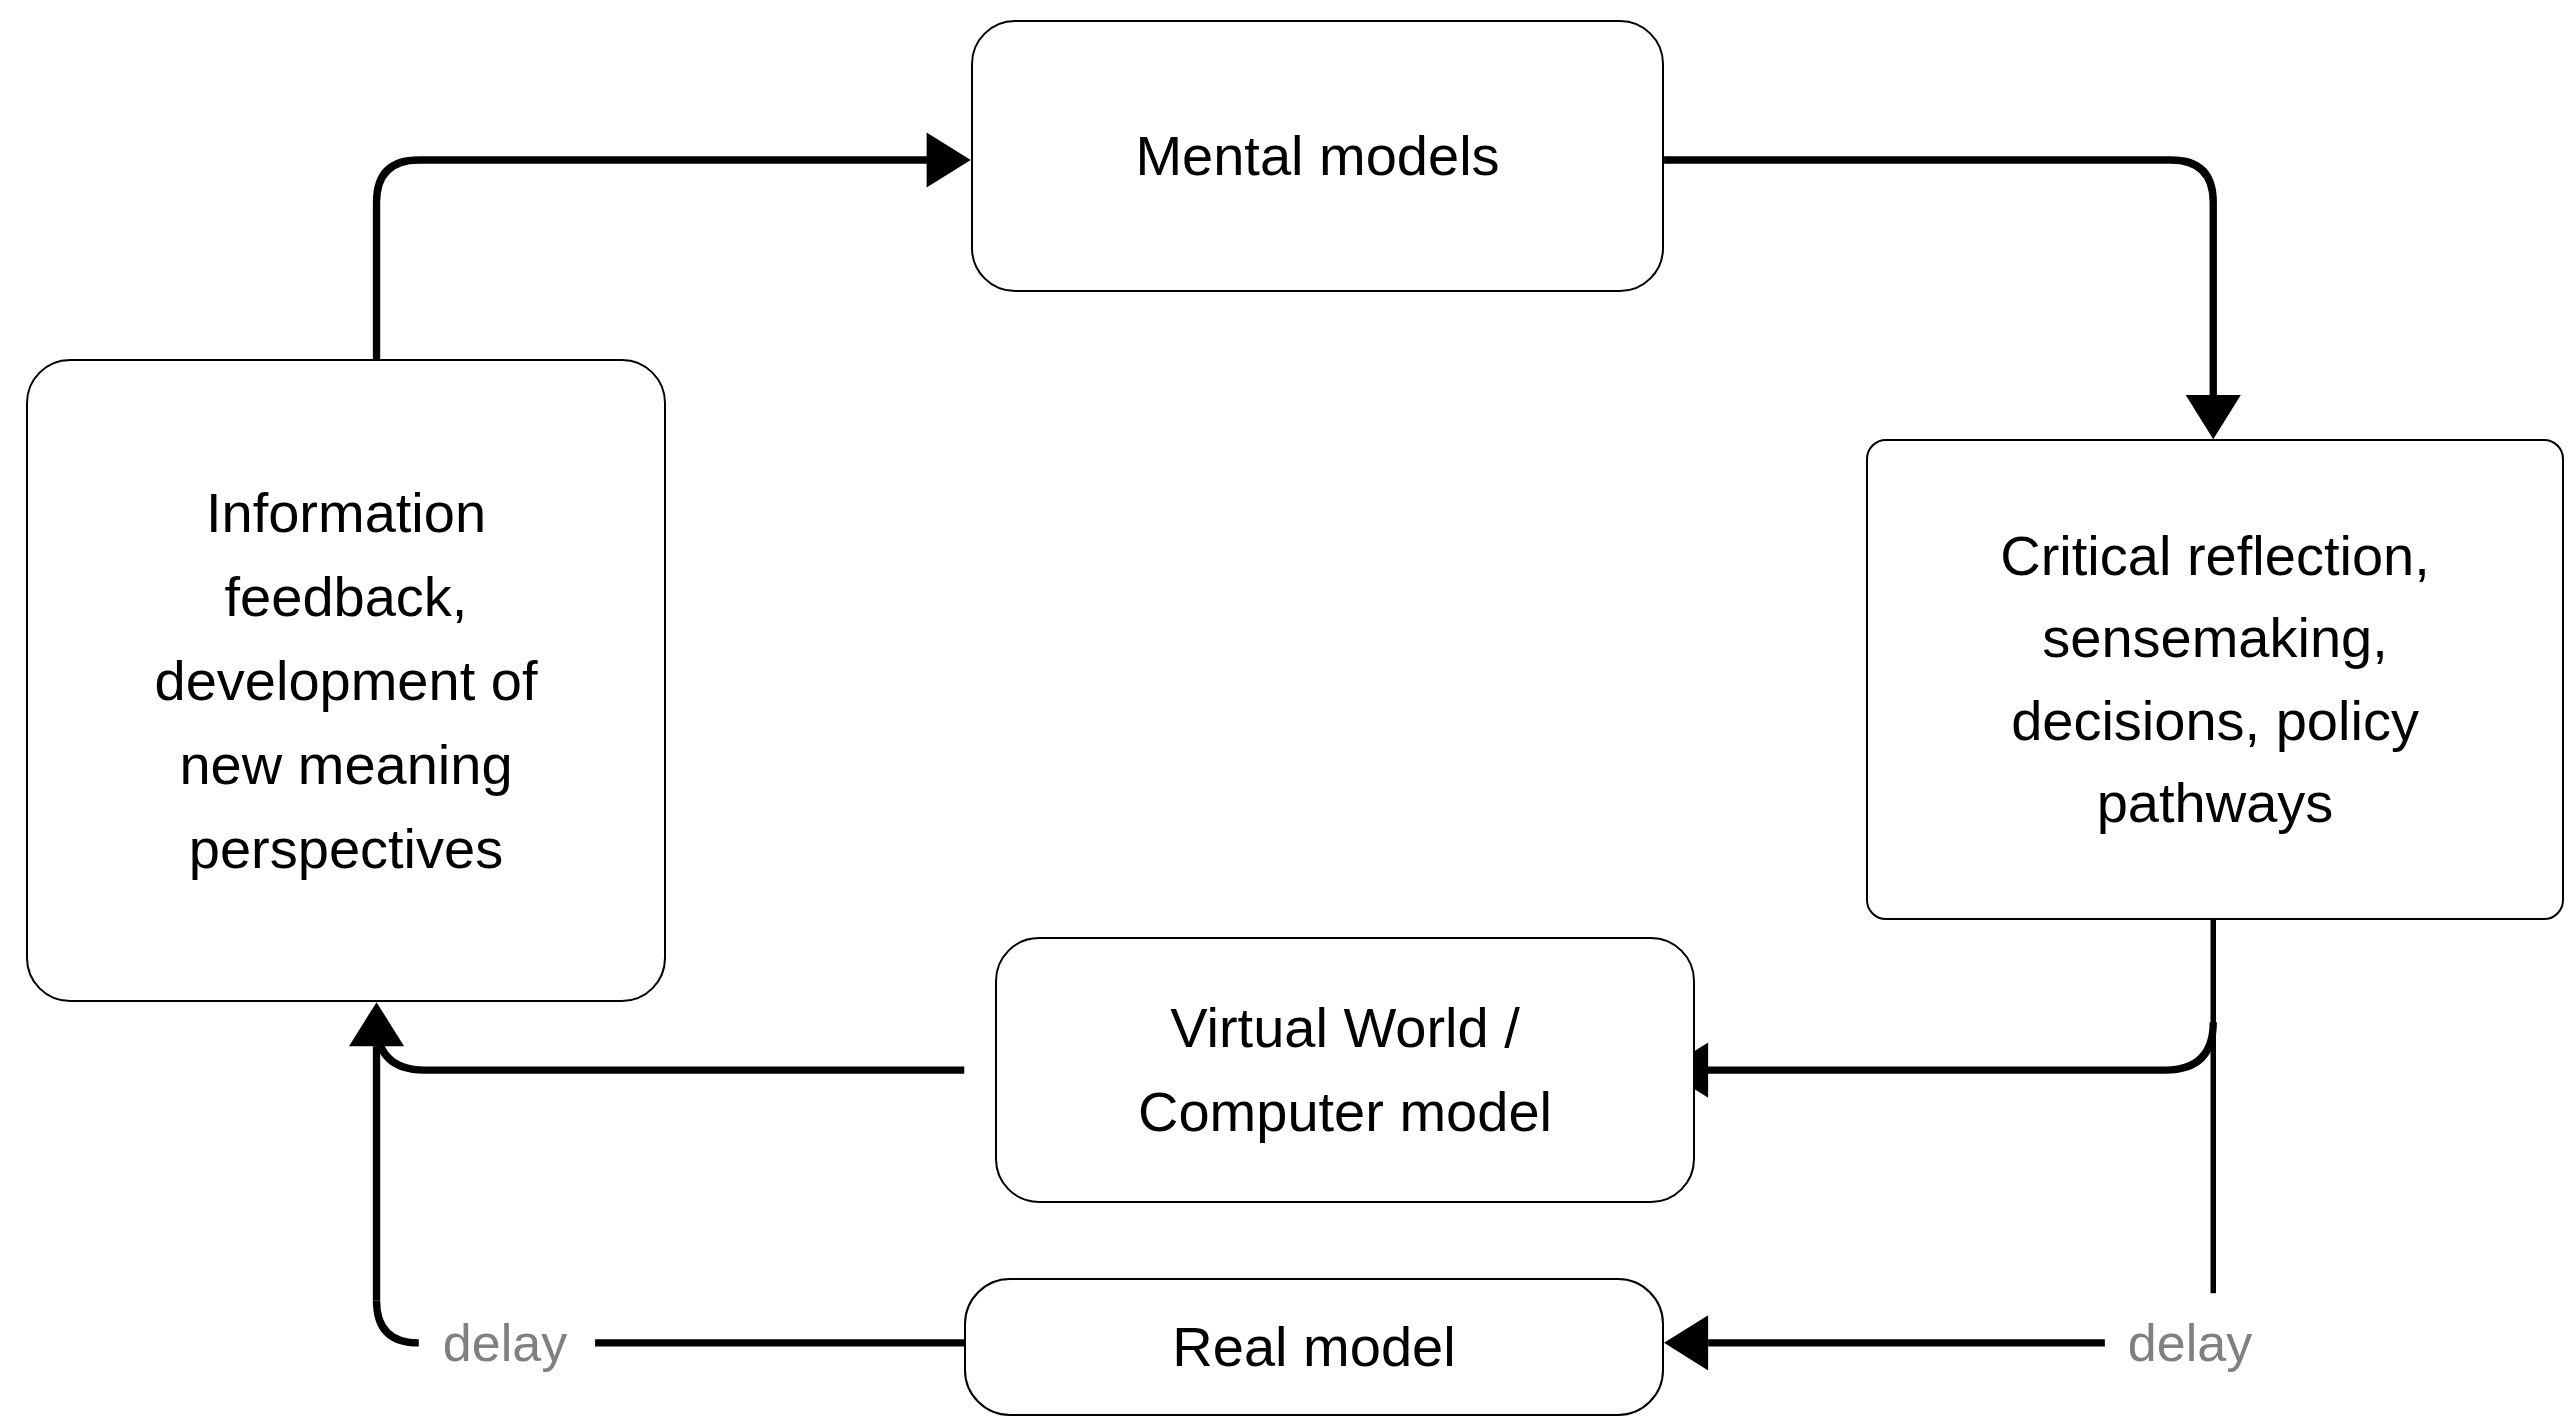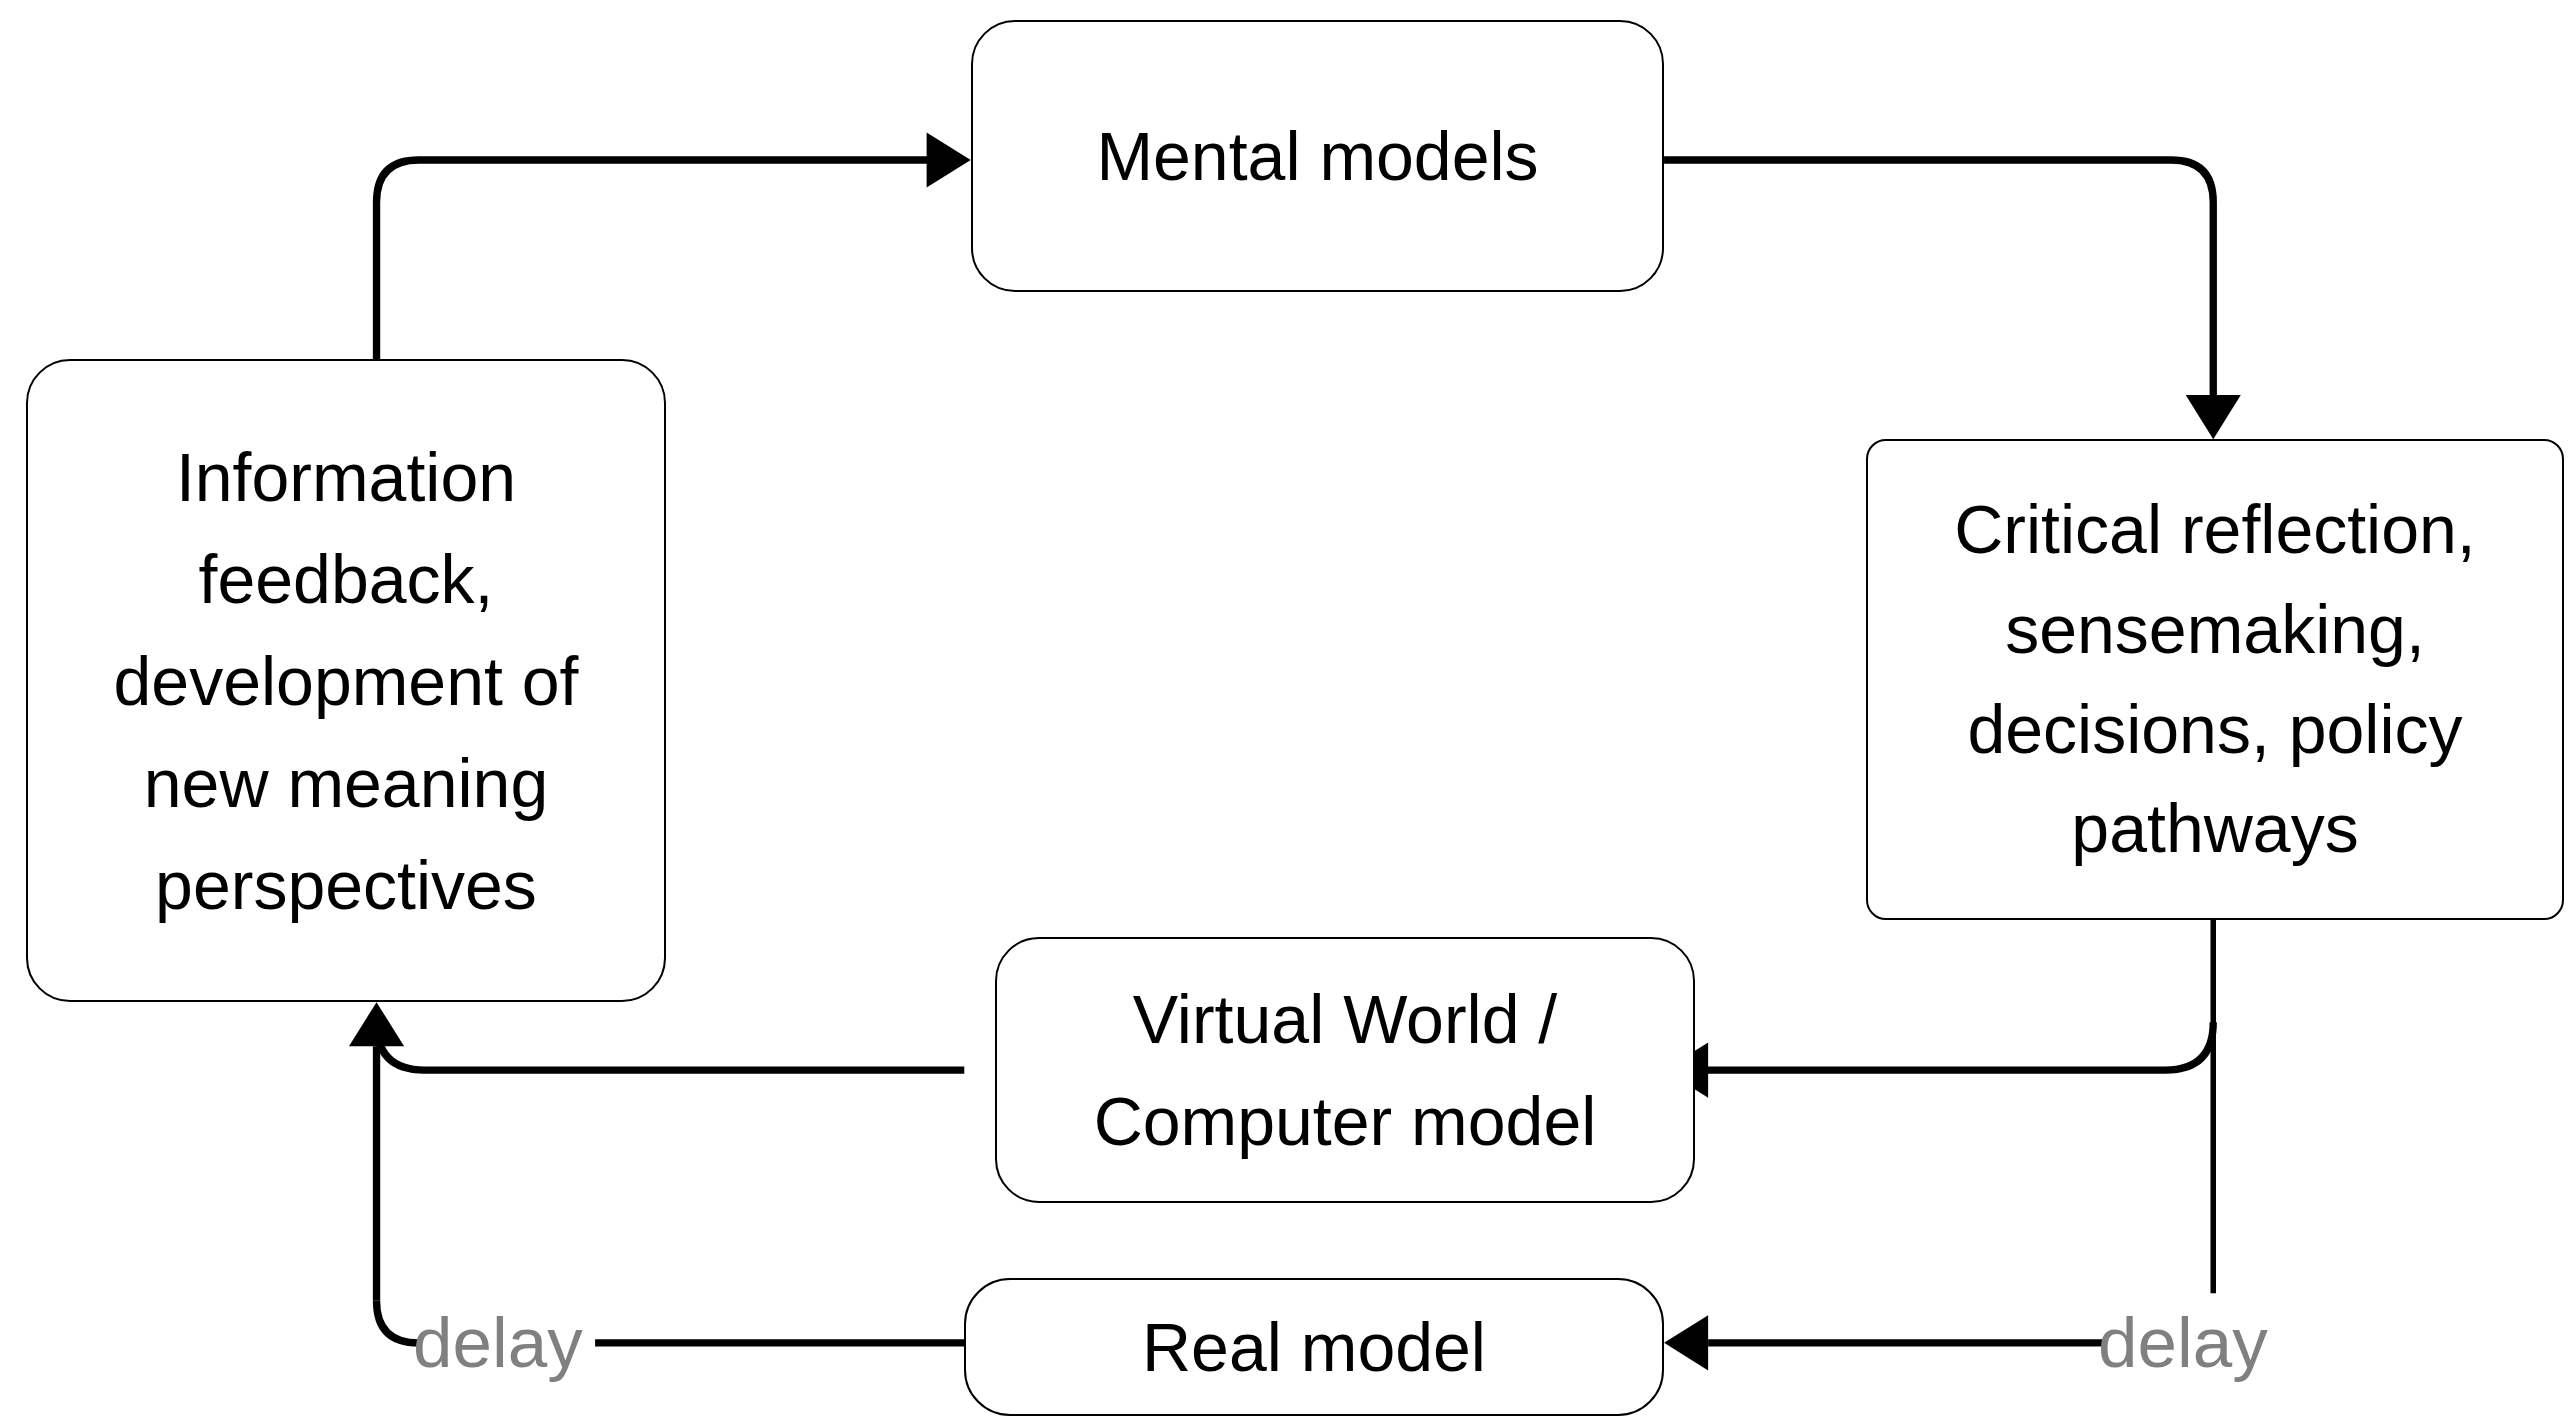--- a/index.html
+++ b/index.html
@@ -24,37 +24,37 @@
     background: #ffffff;
     border: 2.8px solid #000000;
     display: flex;
     align-items: center;
     justify-content: center;
     text-align: center;
     color: #000000;
   }
   .node .label {
     white-space: pre-line;
-    font-size: 68px;
+    font-size: 56px;
     line-height: 1.5;
     padding: 0 9.2px;
   }
   #node-info     { left: 26px;   top: 359px;  width: 640px; height: 643px; border-radius: 44px; }
   #node-mental   { left: 971px; top: 20px;   width: 693px; height: 272px; border-radius: 44px; }
   #node-virtual  { left: 964px; top: 937px; width: 700px; height: 266px; border-radius: 44px; margin-left: 31px; }
   #node-real     { left: 964px; top: 1278px; width: 700px; height: 138px; border-radius: 46px; }
   #node-critical { left: 1866px; top: 439px;  width: 698px; height: 481px; border-radius: 20px; }
   #node-critical .label { line-height: 1.47; }
   .delay-label {
     position: absolute;
     width: 184px;
     height: 70px;
     line-height: 70px;
-    text-align: left;
-    font-size: 71px;
+    text-align: center;
+    font-size: 52px;
     color: #808080;
     background: transparent;
   }
   #delay-left  { left: 413px;  top: 1308px; }
   #delay-right { left: 2098px; top: 1308px; }
 </style>
 </head>
 <body>
 
 <div class="canvas">

